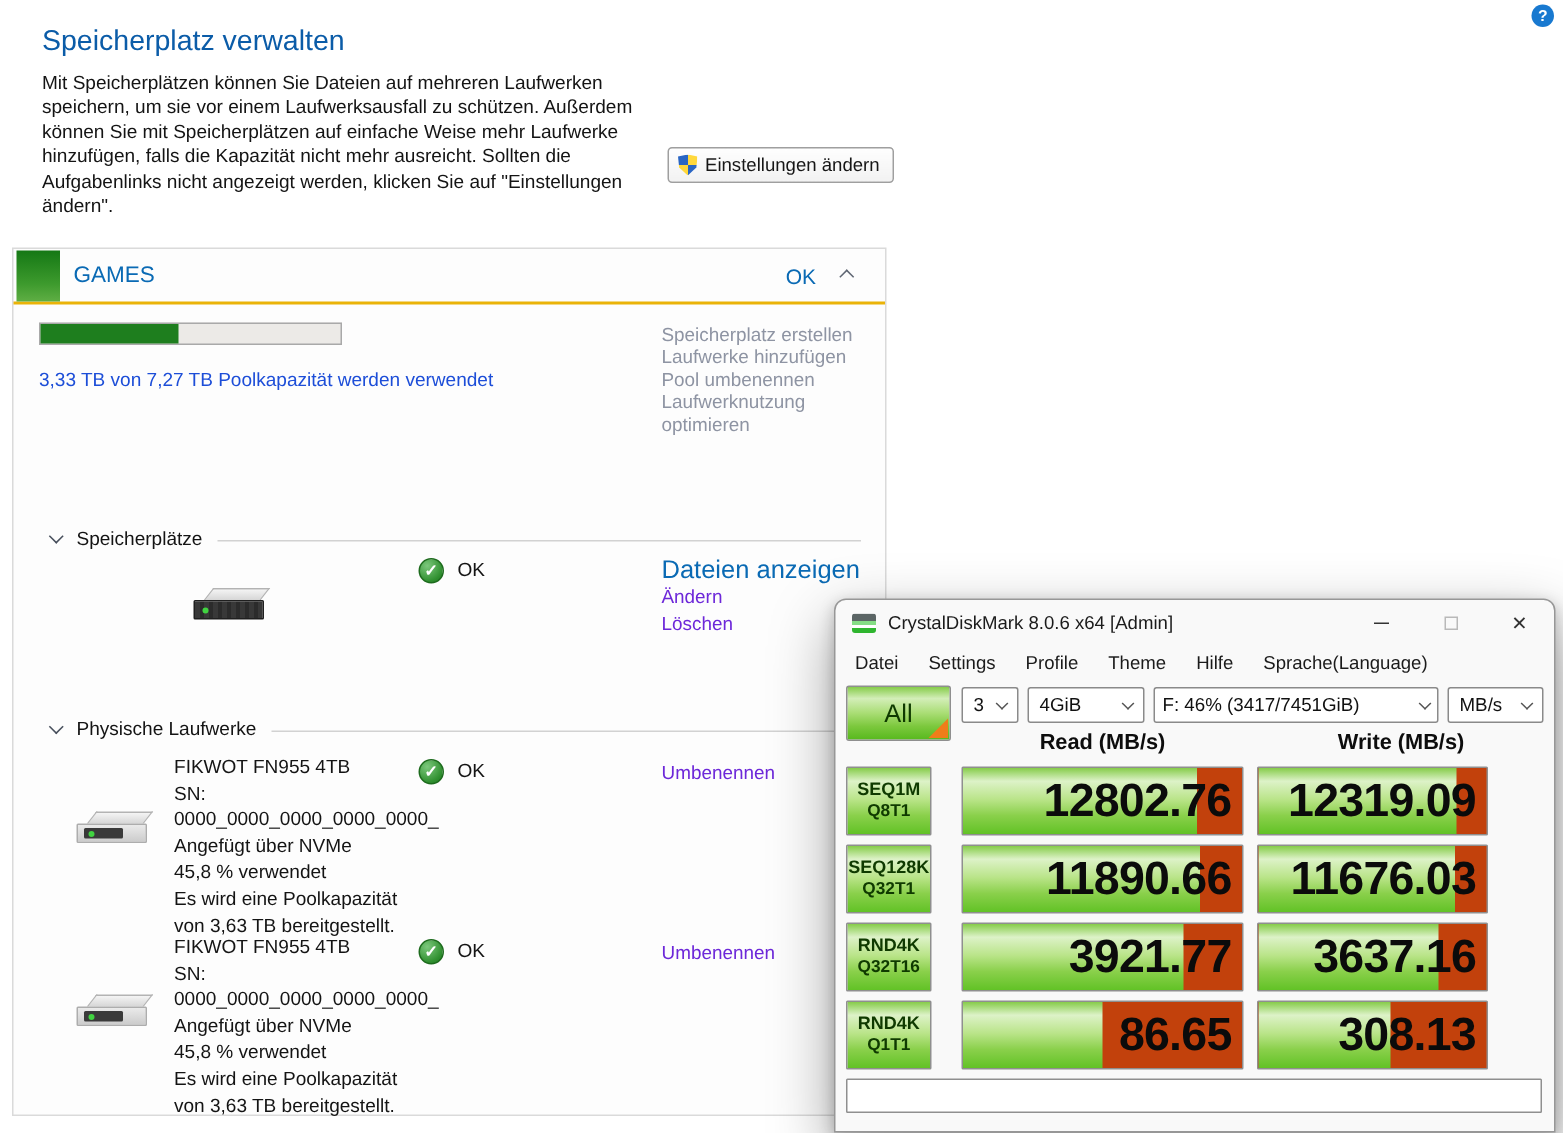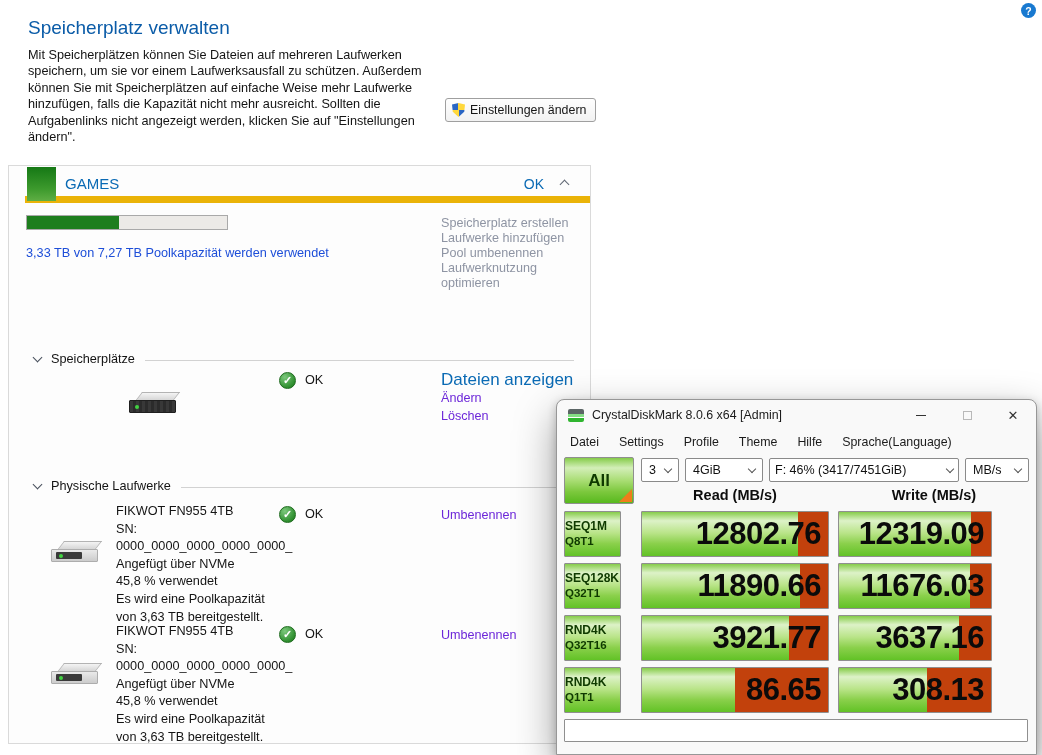--- a/index.html
+++ b/index.html
@@ -16,21 +16,21 @@
   .shield { width:13px; height:14px; display:inline-block;
             background:conic-gradient(#ffd83c 0 25%, #2a66c4 0 50%, #ffd83c 0 75%, #2a66c4 0 100%);
             clip-path:polygon(50% 0%,100% 10%,94% 62%,50% 100%,6% 62%,0% 10%); }
   #help-btn { left:1021px; top:3px; width:15px; height:15px; border-radius:50%；
               background:#1879d0; }
   #help-btn { background:#1879d0; border-radius:50%; color:#fff; font-size:10.5px; font-weight:700;
               display:flex; align-items:center; justify-content:center; }
 
   
   #pool { left:8px; top:165px; width:583px; height:579px; border:1px solid #dadada; background:#fdfdfd; }
-  #pool-header { position:absolute; left:16px; top:0; right:0; height:37px; border-bottom:7px solid #eab308; }
+  #pool-header { position:absolute; left:0; top:0; right:0; height:37px; border-bottom:2px solid #eab308; }
   #green-tab { position:absolute; left:2px; top:1px; width:29px; height:34px;
                background:linear-gradient(180deg,#157815 0%,#3d9a2d 65%,#5fae44 100%); }
   #pool-name { position:absolute; left:40px; top:9px; font-size:15px; color:#0a6ab4; }
   #pool-ok   { position:absolute; right:46px; top:10px; font-size:14px; color:#0a6ab4; }
   .chev { display:inline-block; width:7px; height:7px; border-left:1.7px solid #5f6673; border-bottom:1.7px solid #5f6673; }
   .chev.up   { transform:rotate(135deg); }
   .chev.down { transform:rotate(-45deg); }
   #pool-chev { position:absolute; right:22px; top:15px; }
 
   #pool-progress { position:absolute; left:17px; top:49px; width:202px; height:15px;
@@ -81,42 +81,42 @@
   #cdm-title { font-size:12.4px; color:#1b1b1b; }
   #cdm-controls { margin-left:auto; display:flex; height:100%; }
   .ctrl { width:46px; height:100%; display:flex; align-items:center; justify-content:center; }
   .min-glyph { width:10px; height:1px; background:#333; }
   .max-glyph { width:9px; height:9px; border:1px solid #b9b9b9; }
   .close-glyph { font-size:13px; color:#333; line-height:1; }
 
   #cdm-menubar { position:absolute; left:3px; top:30px; right:0; height:23px; display:flex; align-items:center; }
   .menu-item { padding:0 10px; font-size:12.4px; color:#1b1b1b; cursor:default; }
 
-  #all-btn { left:7px; top:57px; width:70px; height:47px; border:1px solid #8f8f8f; border-radius:2px;
-             display:flex; align-items:center; justify-content:center; font-size:17px; font-weight:700;
+  #all-btn { left:7px; top:57px; width:70px; height:37px; border:1px solid #8f8f8f; border-radius:2px;
+             display:flex; align-items:center; justify-content:center; font-size:17px; font-weight:400;
              color:#0f3a00; overflow:hidden;
              background:linear-gradient(180deg,#86cc4a 0%,#d3eeb8 22%,#a9dd74 50%,#7cc83d 75%,#58b91e 100%); }
   #all-btn::after { content:""; position:absolute; right:1px; bottom:1px; width:0; height:0;
                     border-left:13px solid transparent; border-bottom:13px solid #ef7d1a; }
 
   .sel { position:absolute; top:58px; height:24px; background:#fff; border:1px solid #8a8a8a; border-radius:2px;
          display:flex; align-items:center; justify-content:space-between; padding:0 7px; font-size:12.5px; color:#111; }
   .sel .chev { width:6px; height:6px; border-width:1.4px; border-color:#555; transform:rotate(-45deg); margin-top:-3px; }
   #sel-count { left:84px; width:38px; }
   #sel-size { left:128px; width:78px; }
   #sel-target { left:212px; width:190px; padding:0 5px; }
   #sel-target span:first-child { white-space:nowrap; overflow:hidden; }
   #sel-unit { left:408px; width:64px; }
 
   .col-hdr { position:absolute; top:87px; text-align:center; font-size:14.5px; font-weight:700; color:#0d0d0d; }
   #hdr-read { left:84px; width:188px; }
   #hdr-write { left:281px; width:192px; }
 
   .cdm-cell { position:absolute; height:46px; border:1px solid #8f8f8f; border-radius:1px; }
-  .lbl-cell { left:7px; width:57px; display:flex; flex-direction:column; justify-content:center;
+  .lbl-cell { left:7px; width:57px; display:flex; flex-direction:column; align-items:center; justify-content:center;
               font-weight:700; color:#0f3a00; line-height:15px;
               background:linear-gradient(180deg,#86cc4a 0%,#ddf2c8 20%,#b9e488 48%,#8ad04b 72%,#62c226 100%); }
   .lbl-cell .l1 { font-size:12px; }
   .lbl-cell .l2 { font-size:11.5px; }
   .val-cell { background:#c2410c; overflow:hidden;text-align:center; }
   .val-cell.read { left:84px; width:188px; }
   .val-cell.write { left:281px; width:154px; }
   .bar-fill { position:absolute; left:0; top:0; bottom:0;
               background:linear-gradient(180deg,#86cc4a 0%,#ddf2c8 20%,#b9e488 48%,#8ad04b 72%,#62c226 100%); }
   .val-num { position:absolute; inset:0; display:flex; align-items:center; justify-content:flex-end;

